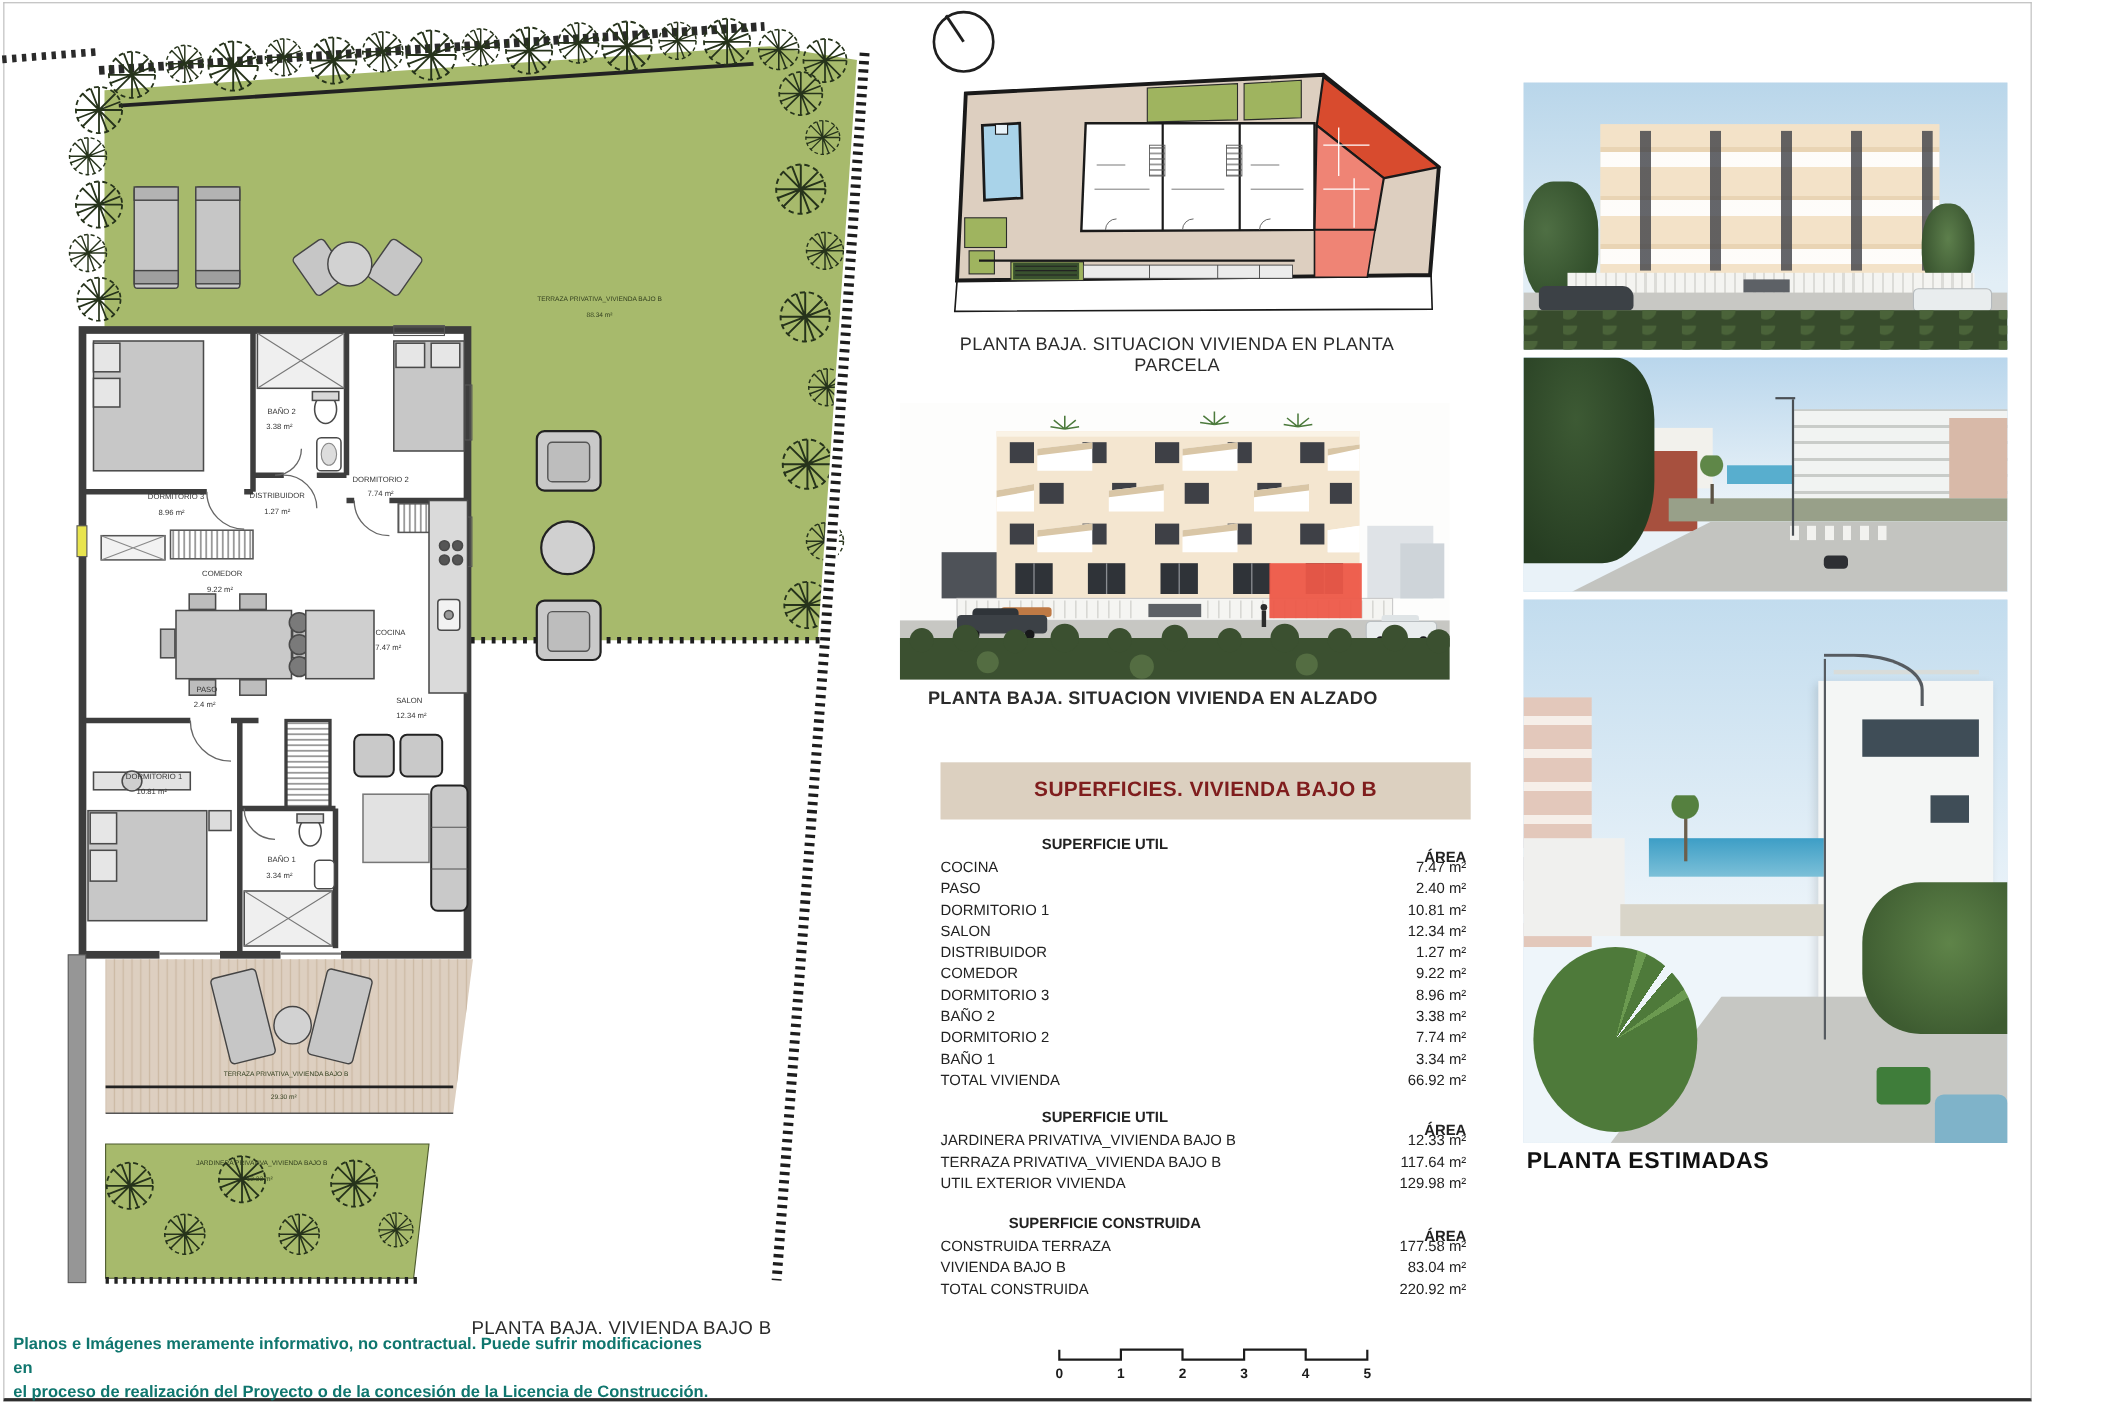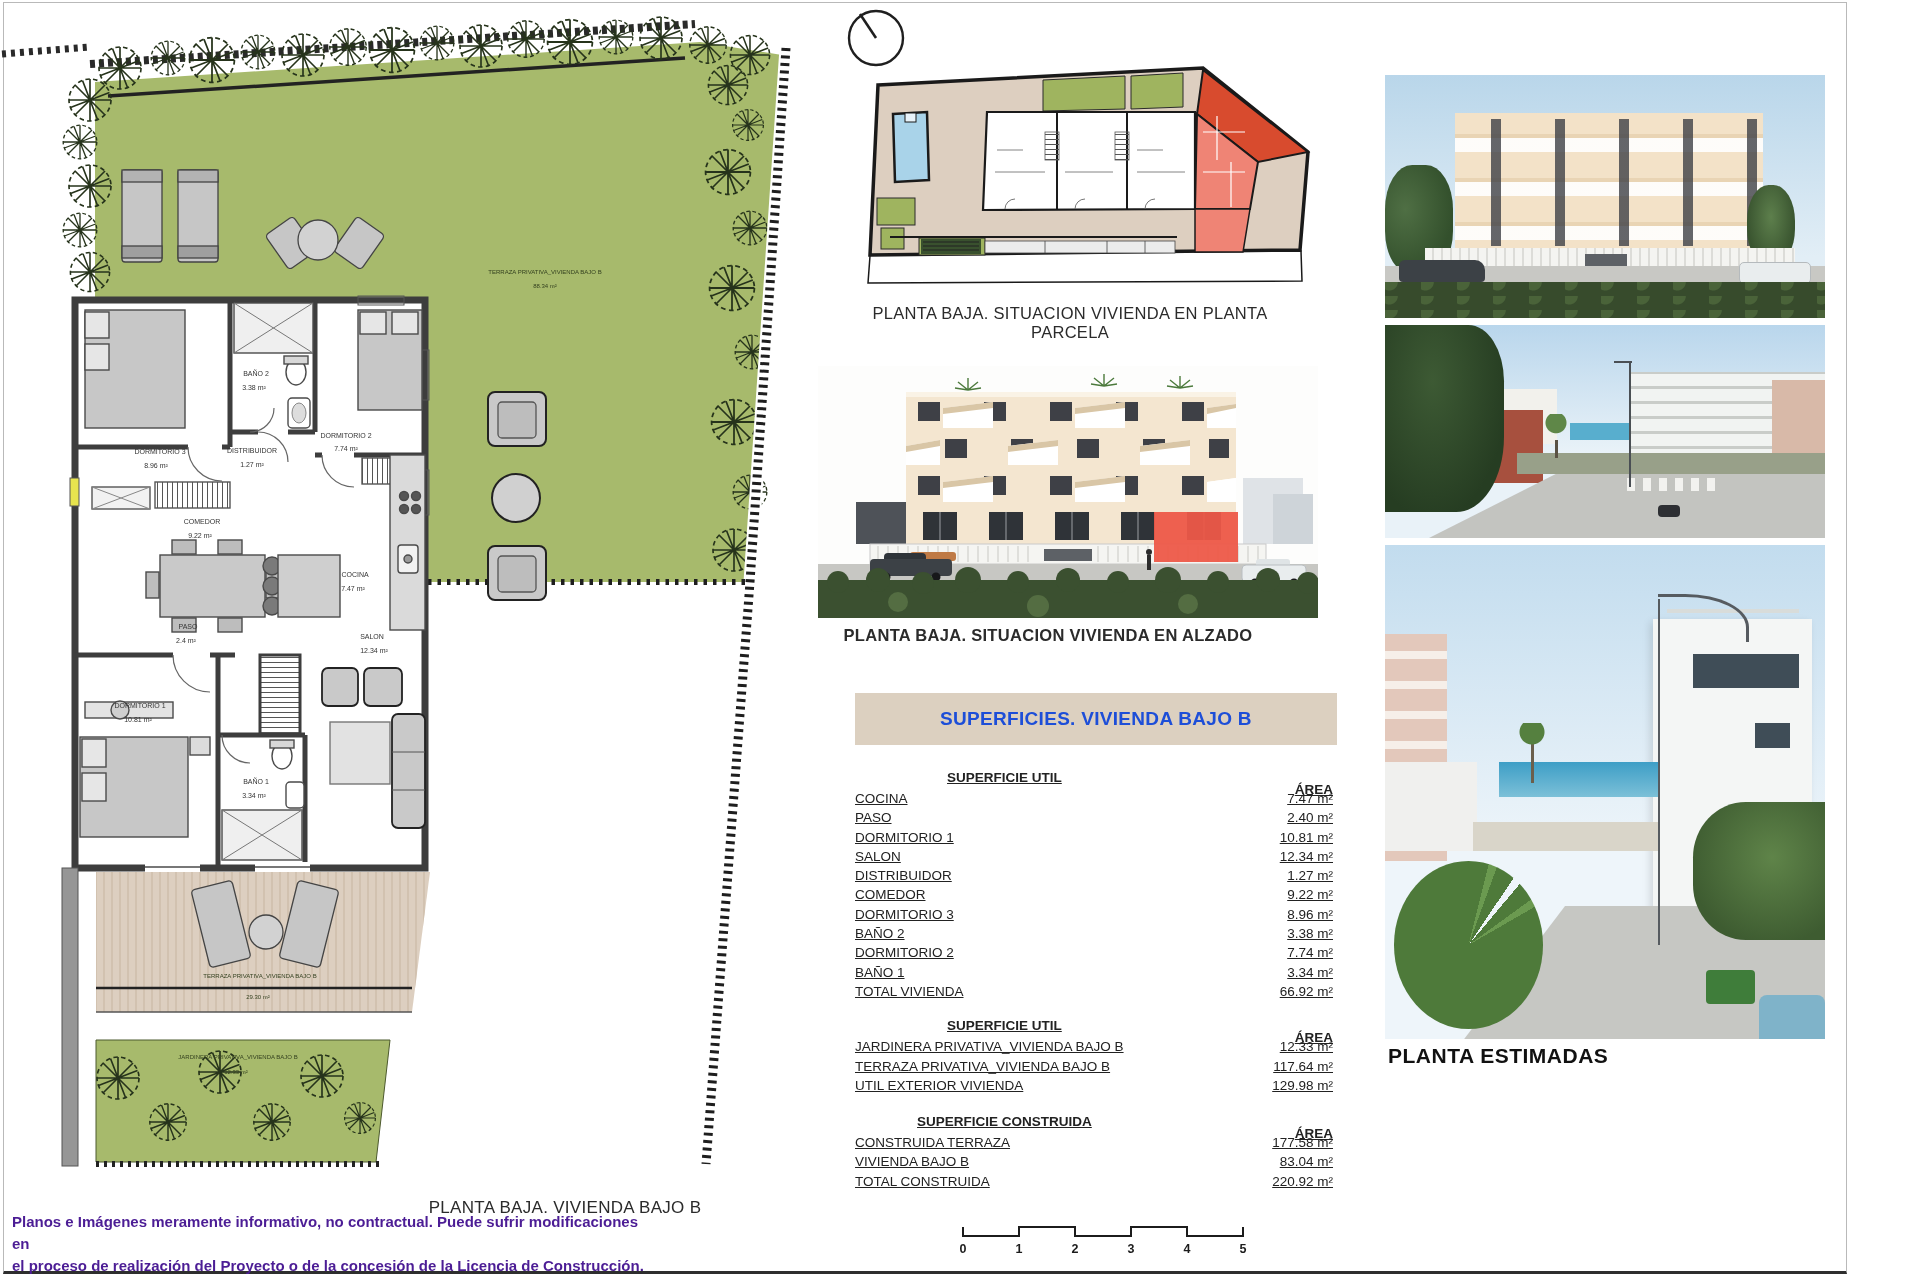--- a/index.html
+++ b/index.html
@@ -4,25 +4,25 @@
 <style>
   html,body{margin:0;padding:0;background:#fff;}
   body{width:1920px;height:1280px;position:relative;font-family:"Liberation Sans",sans-serif;color:#222;overflow:hidden;}
   .abs{position:absolute;}
   #frame{left:3px;top:2px;width:1842px;height:1268px;border:1px solid #b9b9b9;border-bottom:3px solid #2e2e2e;}
   .caption{font-size:16.5px;color:#2b2b2b;letter-spacing:.3px;text-align:center;}
   #plan-caption{left:390px;top:1198px;width:350px;font-size:17px;}
   #siteplan-caption{left:835px;top:304px;width:470px;}
   #elevation-caption{left:828px;top:626px;width:440px;font-weight:bold;}
   #vistas-caption{left:1388px;top:1044px;font-size:21px;font-weight:bold;color:#111;letter-spacing:.5px;}
-  #disclaimer{left:12px;top:1211px;width:640px;font-size:15px;font-weight:bold;color:#4c1d95;line-height:22px;}
+  #disclaimer{left:12px;top:1211px;width:640px;font-size:15px;font-weight:bold;color:#0f766e;line-height:22px;}
   
   #area-table{left:855px;top:693px;width:482px;}
-  #area-table .title{height:52px;line-height:52px;background:#dcd0c0;text-align:center;font-size:19px;font-weight:bold;color:#1d4ed8;letter-spacing:.3px;}
-  #area-table .content{padding-top:22px;font-size:13.5px;text-decoration:underline;}
+  #area-table .title{height:52px;line-height:52px;background:#dcd0c0;text-align:center;font-size:19px;font-weight:bold;color:#7f1d1d;letter-spacing:.3px;}
+  #area-table .content{padding-top:12px;font-size:13.5px;}
   .sec-head{display:flex;height:22px;line-height:22px;font-weight:bold;}
   .sec-head .h-label{width:62%;text-align:center;}
   .sec-head .h-area{flex:1;text-align:right;padding-right:4px;margin-top:12px;}
   .trow{display:flex;height:19.3px;line-height:19.3px;}
   .trow .lbl{flex:1;text-align:left;}
   .trow .val{width:110px;text-align:right;padding-right:4px;}
   .sec-gap{height:14px;}
   .sec-gap2{height:16px;}
   
   .photo{left:1385px;width:440px;overflow:hidden;background:#cfe2ef;}

